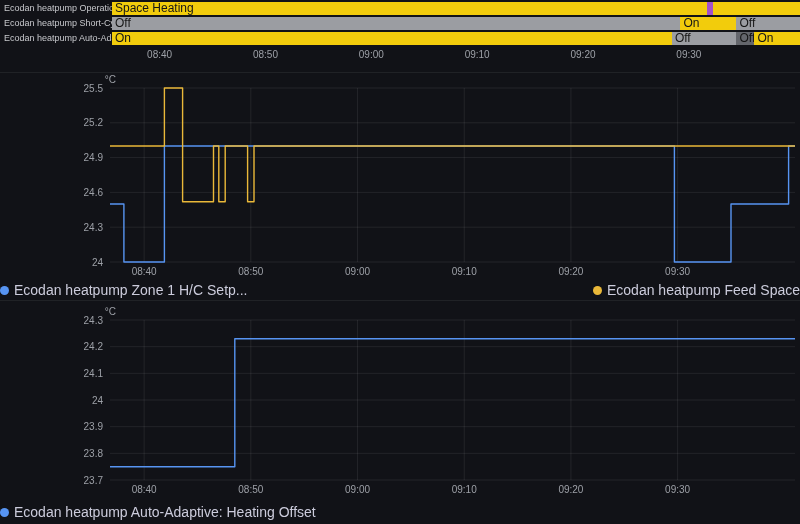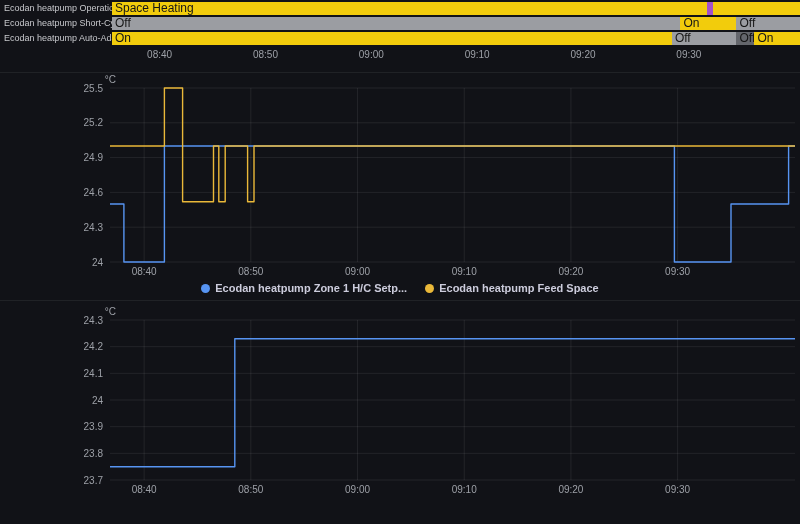--- a/index.html
+++ b/index.html
@@ -14,22 +14,22 @@
   .tl-track{position:relative;flex:1;}
   .tl-seg{position:absolute;top:0;height:13px;font-size:12px;line-height:13px;color:#161616;
           padding-left:3px;box-sizing:border-box;white-space:nowrap;overflow:hidden;}
   .tl-axis{position:relative;height:16px;margin-top:4px;}
   .tl-tick{position:absolute;transform:translateX(-50%);font-size:10px;color:#9DA0A7;}
   
   .chart-section{position:relative;box-shadow:inset 0 1px 0 #202226;}
   .chart-mid{height:228px;}
   .chart-bottom{height:224px;}
   .chart-section svg{position:absolute;left:0;top:0;}
-  .legend{position:absolute;left:0;width:100%;display:flex;justify-content:center;gap:18px;
-          font-size:11px;color:#CCCCDC;font-weight:bold;}
+  .legend{position:absolute;left:0;width:100%;display:flex;justify-content:space-between;gap:18px;
+          font-size:14px;color:#CCCCDC;}
   .legend-item{display:flex;align-items:center;gap:5px;cursor:pointer;white-space:nowrap;}
   .legend-dot{width:9px;height:9px;border-radius:50%;display:inline-block;flex:0 0 9px;}
 </style>
 </head>
 <body>
 
 <div class="app">
   <section class="timeline-panel">
     <div class="tl-rows">
         <div class="tl-row">
@@ -134,14 +134,20 @@
         <text x="357.53894080996884" y="193" text-anchor="middle" fill="#9DA0A7" font-size="10">09:00</text>
         <line x1="464.2367601246106" y1="20" x2="464.2367601246106" y2="180" stroke="rgba(255,255,255,0.08)" stroke-width="1"></line>
         <text x="464.2367601246106" y="193" text-anchor="middle" fill="#9DA0A7" font-size="10">09:10</text>
         <line x1="570.9345794392523" y1="20" x2="570.9345794392523" y2="180" stroke="rgba(255,255,255,0.08)" stroke-width="1"></line>
         <text x="570.9345794392523" y="193" text-anchor="middle" fill="#9DA0A7" font-size="10">09:20</text>
         <line x1="677.6323987538941" y1="20" x2="677.6323987538941" y2="180" stroke="rgba(255,255,255,0.08)" stroke-width="1"></line>
         <text x="677.6323987538941" y="193" text-anchor="middle" fill="#9DA0A7" font-size="10">09:30</text>
         <text x="116" y="15" text-anchor="end" fill="#9DA0A7" font-size="10">°C</text>
         <path d="M110.0 166.7 L234.8 166.7 L234.8 38.7 L795.0 38.7 L795.0 38.7" fill="none" stroke="#5794F2" stroke-width="1.4" stroke-linejoin="round"></path>
       </svg>
+      <div class="legend" style="top: 204px;">
+        <div class="legend-item">
+          <div class="legend-dot" style="background: rgb(87, 148, 242);"></div>
+          <div>Ecodan heatpump Auto-Adaptive: Heating Offset</div>
+        </div>
+      </div>
     </section>
 </div>
 
 </body></html>

